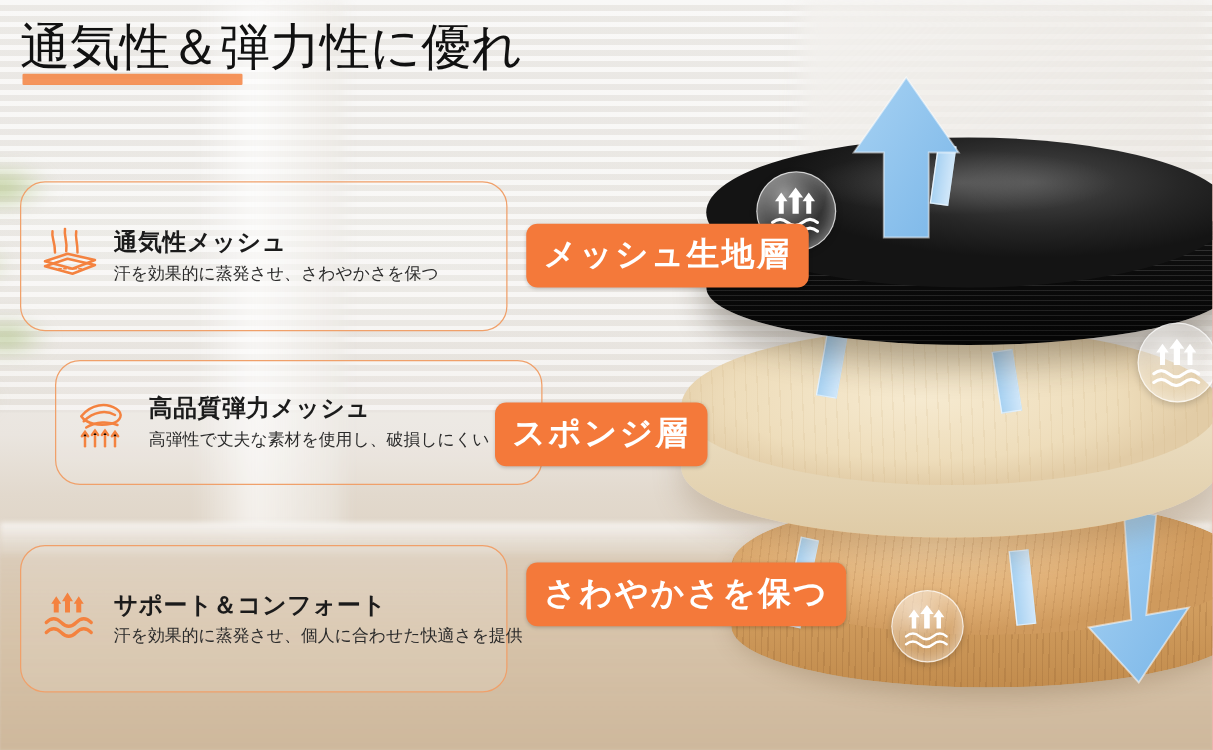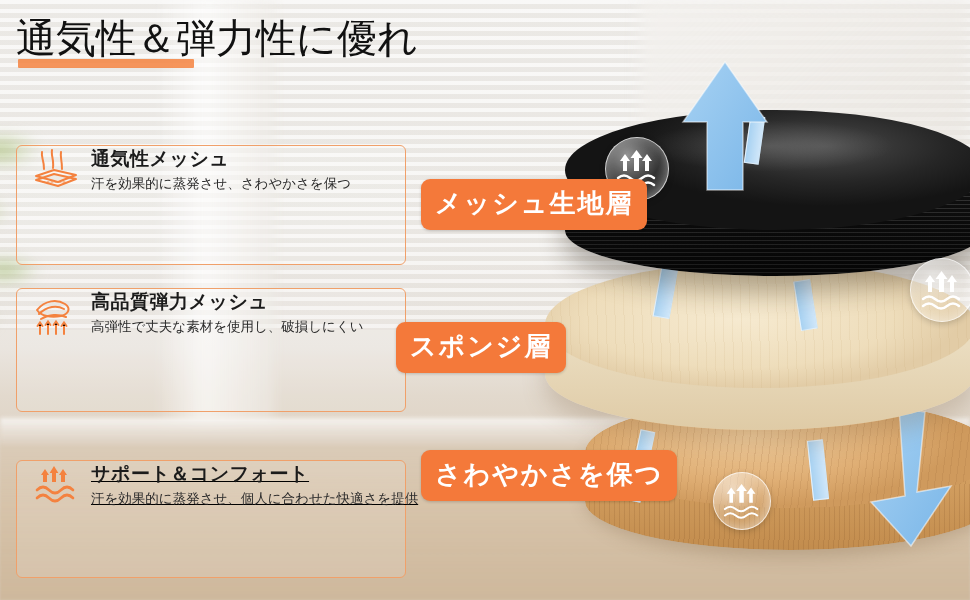--- a/index.html
+++ b/index.html
@@ -110,29 +110,30 @@
     letter-spacing: 0px;
     white-space: nowrap;
   }
 
   
   .card {
     position: absolute;
     left: 16px;
     width: 390px;
     border: 1.4px solid #f0a06a;
-    border-radius: 6px;
+    border-radius: 20px;
     background: rgba(255,255,255,0.13);
     box-sizing: border-box;
     display: flex;
+    align-items: center;
     padding: 0 12px;
   }
   .card-1 { top: 145px;  height: 120px; }
-  .card-2 { top: 288px;  height: 124px; }
-  .card-3 { top: 460px;  height: 118px; text-decoration: underline; }
+  .card-2 { top: 288px;  height: 100px; margin-left: 28px; }
+  .card-3 { top: 436px;  height: 118px; }
 
   .card-icon {
     flex: 0 0 56px;
     height: 52px;
     margin-right: 6px;
     display: flex;
     align-items: center;
     justify-content: center;
   }
   .card-text { flex: 1 1 auto; padding-bottom: 2px; }

